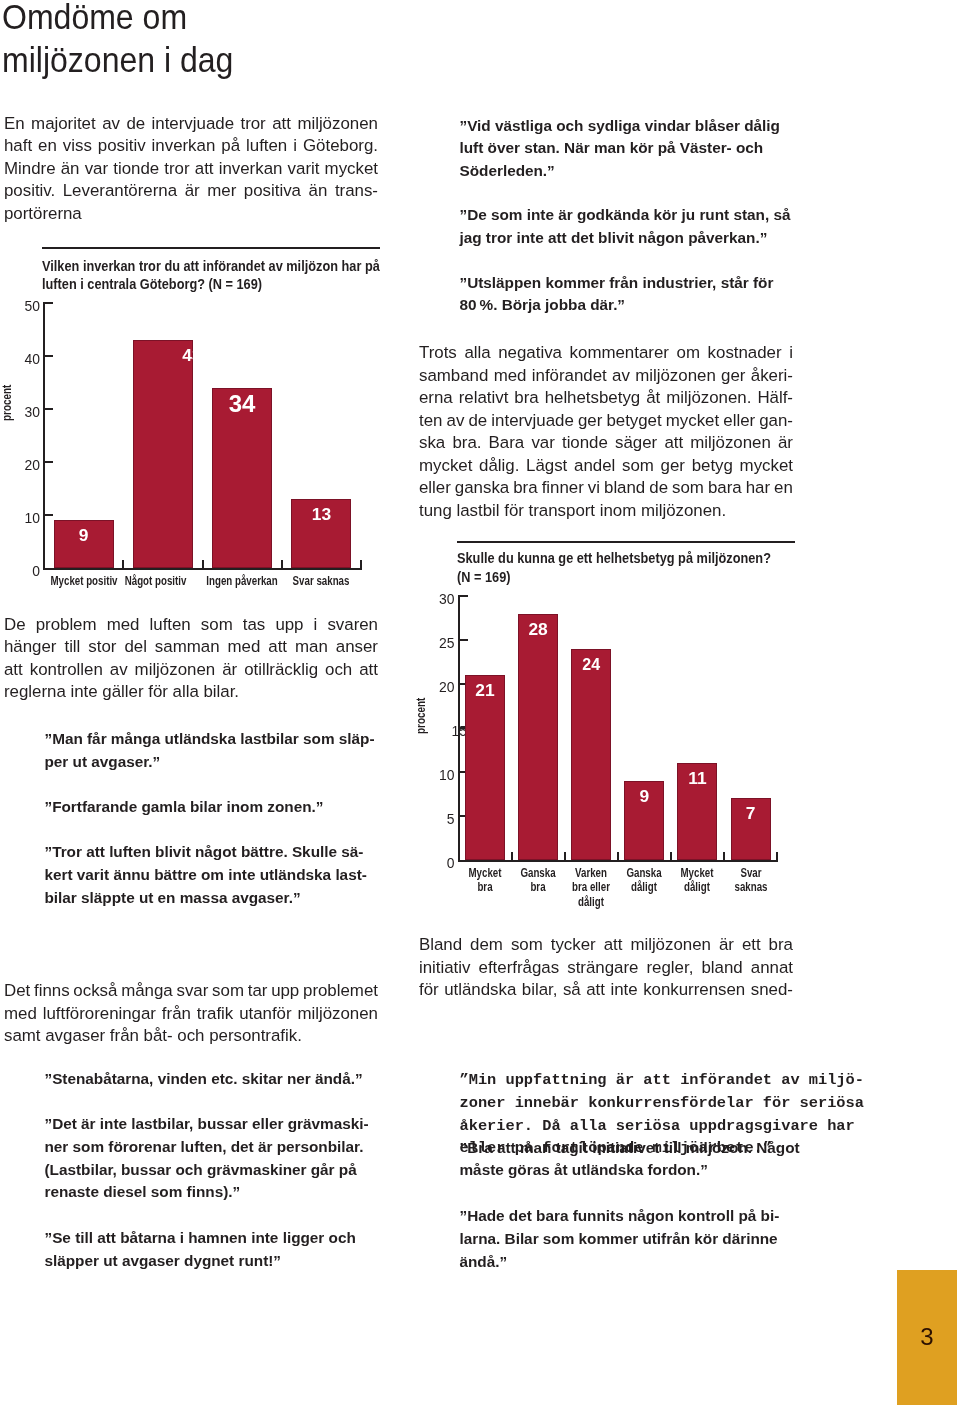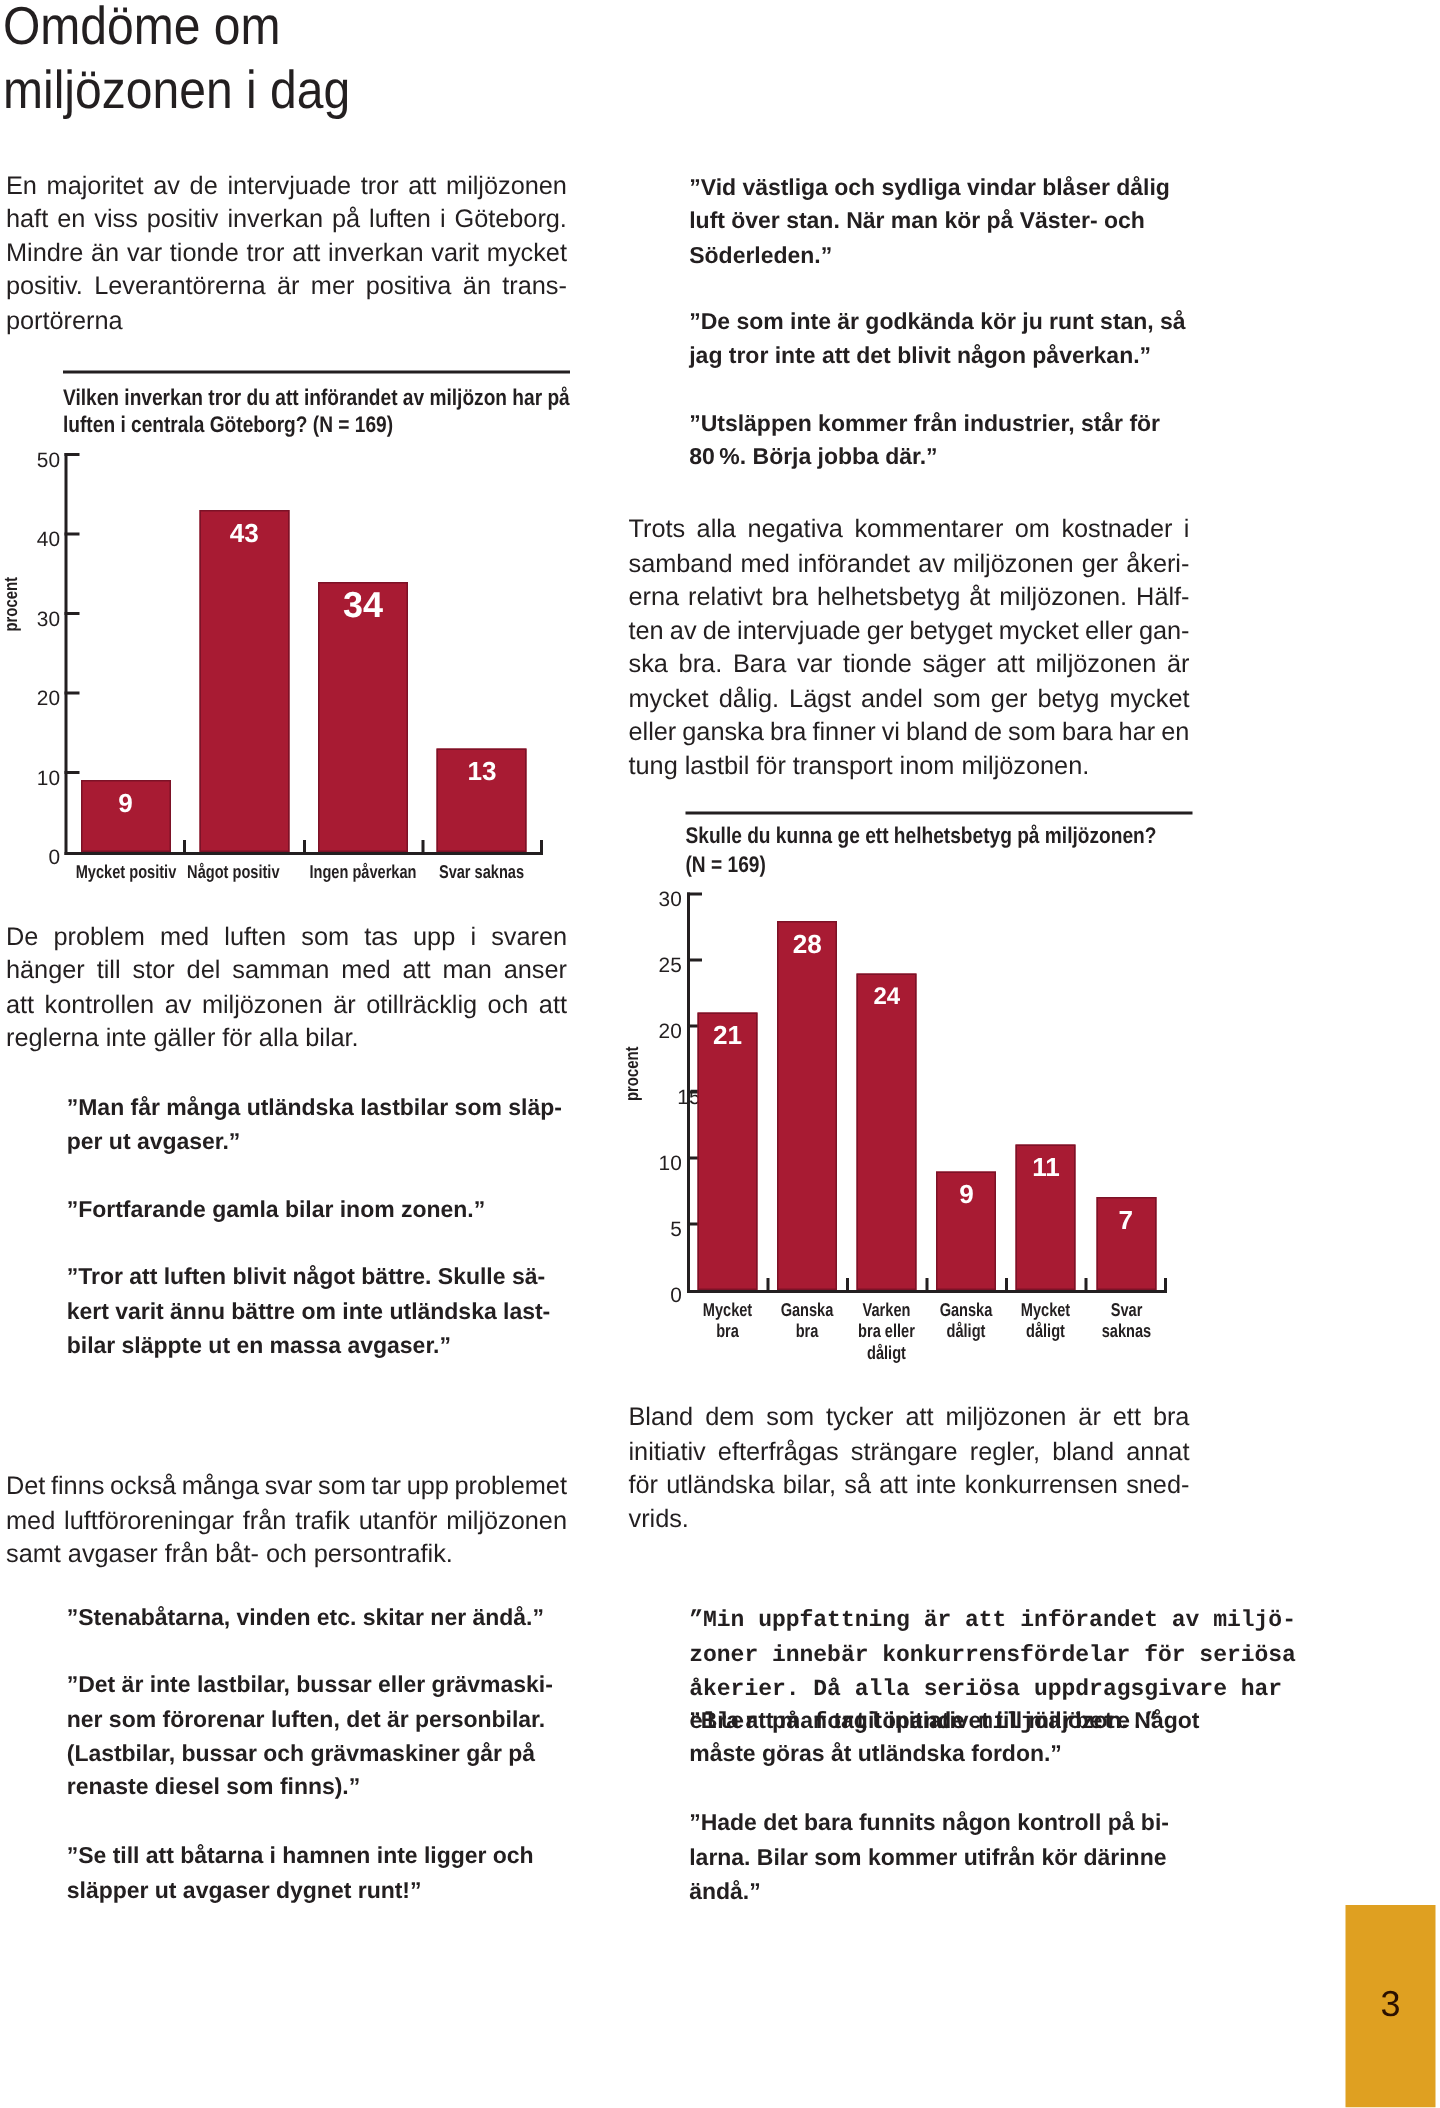--- a/index.html
+++ b/index.html
@@ -119,21 +119,21 @@
   <div class="ylab" style="left:0.0px;top:351.5px;width:40px;font-size:13.9px;line-height:15px;">40</div>
   <div class="ytick" style="left:43.0px;top:302.0px;width:10px;"></div>
   <div class="ylab" style="left:0.0px;top:298.5px;width:40px;font-size:13.9px;line-height:15px;">50</div>
   <div class="xtick" style="left:360.0px;top:560.0px;height:8px;"></div>
   <div class="xtick" style="left:122.2px;top:560.0px;height:8px;"></div>
   <div class="xtick" style="left:201.5px;top:560.0px;height:8px;"></div>
   <div class="xtick" style="left:280.8px;top:560.0px;height:8px;"></div>
   <div class="bar" style="left:53.6px;top:520.3px;width:60px;height:47.7px;"></div>
   <div class="barlabel" style="left:53.6px;top:526.3px;width:60px;font-size:17.4px;line-height:19px;">9</div>
   <div class="bar" style="left:132.9px;top:340.1px;width:60px;height:227.9px;"></div>
-  <div class="barlabel" style="left:132.9px;top:346.1px;width:60px;font-size:17.4px;line-height:19px;">43</div>
+  <div class="barlabel" style="left:132.9px;top:346.1px;width:60px;font-size:17.4px;line-height:19px;padding-left:29px;">43</div>
   <div class="bar" style="left:212.1px;top:387.8px;width:60px;height:180.2px;"></div>
   <div class="barlabel" style="left:212.1px;top:393.8px;width:60px;font-size:24px;line-height:19px;">34</div>
   <div class="bar" style="left:291.4px;top:499.1px;width:60px;height:68.9px;"></div>
   <div class="barlabel" style="left:291.4px;top:505.1px;width:60px;font-size:17.4px;line-height:19px;">13</div>
   <div class="xlab" style="left:37.6px;top:573.5px;width:92px;font-size:12.4px;line-height:14.6px;">
     <div class="tline">Mycket positiv</div>
   </div>
   <div class="xlab" style="left:116.9px;top:573.5px;width:72px;font-size:12.4px;line-height:14.6px;">
     <div class="tline">Något positiv</div>
   </div>
@@ -405,21 +405,20 @@
     <div class="tline jline">
         <span>för</span>
         <span>utländska</span>
         <span>bilar,</span>
         <span>så</span>
         <span>att</span>
         <span>inte</span>
         <span>konkurrensen</span>
         <span>sned-</span>
       </div>
-    <div class="tline"><span>vrids.</span></div>
   </div>
   <div class="quote" style="left:459.5px;top:1069px;width:333px;line-height:22.8px;font-family:Liberation Mono, monospace;">
     <div class="tline"><span>”Min</span> <span>uppfattning</span> <span>är</span> <span>att</span> <span>införandet</span> <span>av</span> <span>miljö-</span></div>
     <div class="tline"><span>zoner</span> <span>innebär</span> <span>konkurrensfördelar</span> <span>för</span> <span>seriösa</span></div>
     <div class="tline"><span>åkerier.</span> <span>Då</span> <span>alla</span> <span>seriösa</span> <span>uppdragsgivare</span> <span>har</span></div>
     <div class="tline"><span>eller</span> <span>på</span> <span>fortlöpande</span> <span>miljöarbete.”</span></div>
   </div>
   <div class="quote" style="left:459.5px;top:1136.5px;width:333px;line-height:22.8px;">
     <div class="tline"><span>”Bra</span> <span>att</span> <span>man</span> <span>tagit</span> <span>initiativet</span> <span>till</span> <span>miljözon.</span> <span>Något</span></div>
     <div class="tline"><span>måste</span> <span>göras</span> <span>åt</span> <span>utländska</span> <span>fordon.”</span></div>

